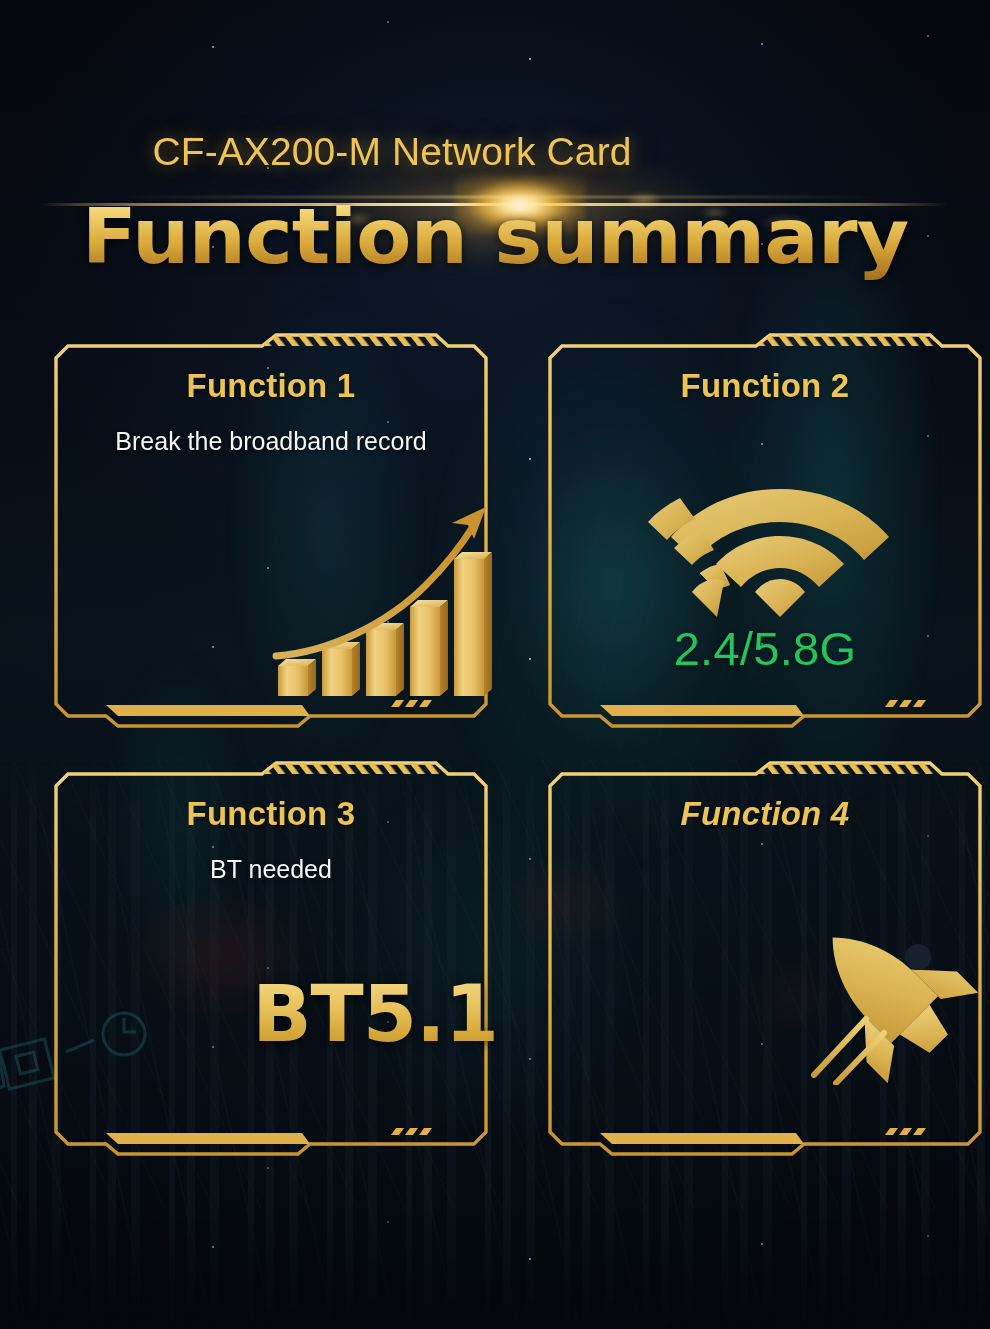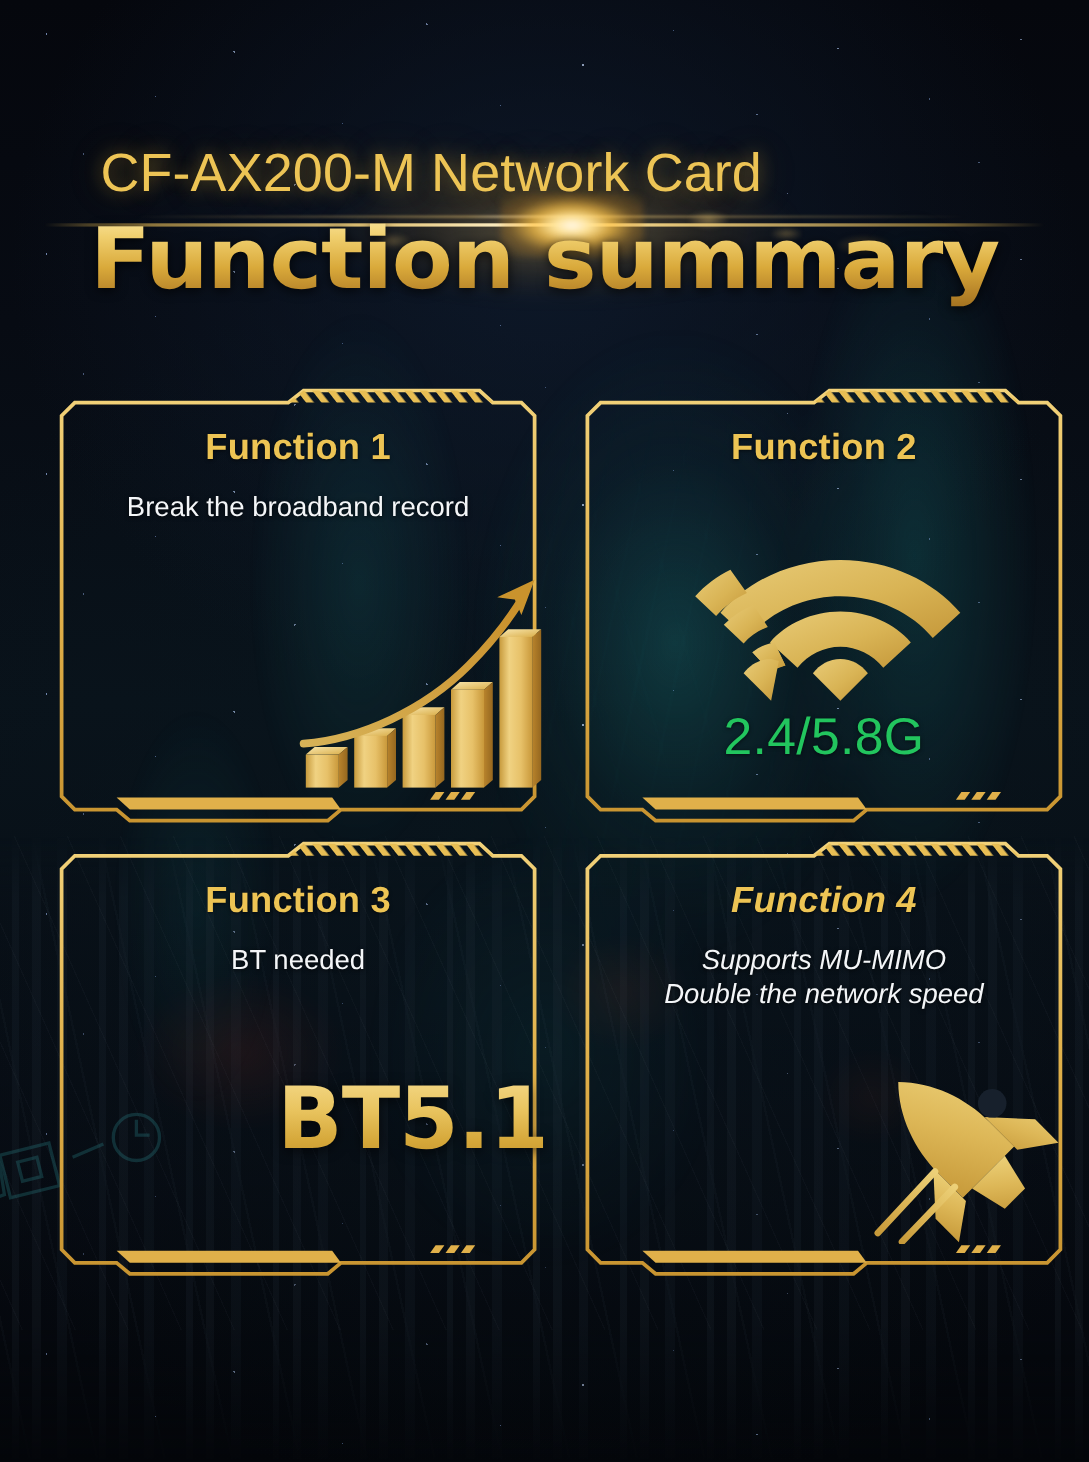--- a/index.html
+++ b/index.html
@@ -112,21 +112,21 @@
     left:-26px; top:1000px; width:210px; height:130px;
     opacity:.5;
   }
 
   
   .header{ position:absolute; left:0; top:0; width:990px; height:330px; }
 
   .kicker{
     position:absolute; left:0; top:130px; width:784px;
     text-align:center;
-    font-size:49px; font-weight:400; letter-spacing:.1px;
+    font-size:39px; font-weight:400; letter-spacing:.1px;
     color:#edc455;
     text-shadow:0 0 16px rgba(225,170,50,.45), 0 0 40px rgba(200,140,30,.22);
   }
 
   
   .flare-line{
     position:absolute; left:40px; top:203px; width:910px; height:3px;
     background:linear-gradient(90deg,
       rgba(228,176,60,0) 0%, rgba(232,186,80,.55) 8%, rgba(248,214,130,.9) 34%,
       #fff3cf 48%, rgba(248,214,130,.9) 62%, rgba(232,186,80,.5) 90%, rgba(228,176,60,0) 100%);
@@ -161,26 +161,27 @@
     letter-spacing:-1px;
     transform:scaleX(1.05);
     background:linear-gradient(180deg,#fbe9a8 0%,#f0cf6e 26%,#d9a93a 58%,#b9862a 82%,#a0701f 100%);
     -webkit-background-clip:text; background-clip:text;
     -webkit-text-fill-color:transparent; color:transparent;
     filter:drop-shadow(0 2px 5px rgba(0,0,0,.75));
   }
 
   
   .grid{
-    position:absolute; left:44px; top:352px;
+    position:absolute; left:44px; top:332px;
     width:902px; height:824px;
     display:grid;
     grid-template-columns:454px 454px;
     grid-template-rows:412px 412px;
     column-gap:-6px;
+    gap:16px;
   }
   .cell{ position:relative; }
   .cell.c2{ margin-left:24px; }
   .cell.c4{ margin-left:24px;font-style:italic; }
 
   .panel{
     position:absolute; left:0; top:0;
     width:454px; height:398px;
   }
   .panel-frame{ position:absolute; inset:0; width:454px; height:398px; overflow:visible; }
@@ -192,21 +193,21 @@
   }
 
   .fn-title{
     font-size:33px; font-weight:700; color:#edc454;
     letter-spacing:.2px; line-height:1.1;
     text-shadow:0 1px 3px rgba(0,0,0,.6);
   }
   .fn-desc{
     margin-top:22px;
     font-size:25px; font-weight:400; color:#f4f6f8;
-    line-height:1.22; text-align:center;
+    line-height:1.22; text-align:left;
     text-shadow:0 1px 4px rgba(0,0,0,.75);
     padding:0 6px;
     white-space:pre-line;
   }
 
   .art{
     flex:1;
     width:100%;
     display:flex; align-items:center; justify-content:flex-end;
     position:relative;
@@ -449,22 +450,20 @@
           <path d="M74 384 L62 373 H258 L266 384 Z" fill="#e0b04a"></path>
           <g fill="#e0b04a">
             <path d="M352 368 l8 0 l-5 7 l-8 0 Z"></path>
             <path d="M366 368 l8 0 l-5 7 l-8 0 Z"></path>
             <path d="M380 368 l8 0 l-5 7 l-8 0 Z"></path>
           </g>
         </svg>
 
         <div class="panel-body">
           <div class="fn-title">Function 4</div>
-          <div class="fn-desc">Supports MU-MIMO
-Double the network speed</div>
           <div class="art">
             <svg width="200" height="180" viewBox="0 0 200 180">
               <defs>
                 <linearGradient id="rg" x1="0" y1="1" x2="1" y2="0">
                   <stop offset="0" stop-color="#c79a3a"></stop>
                     <stop offset="0.5" stop-color="#ddb757"></stop>
                     <stop offset="1" stop-color="#ecd078"></stop>
                 </linearGradient>
               </defs>
               <g fill="url(#rg)" transform="translate(100,92) rotate(-45) translate(-100,-92)">

